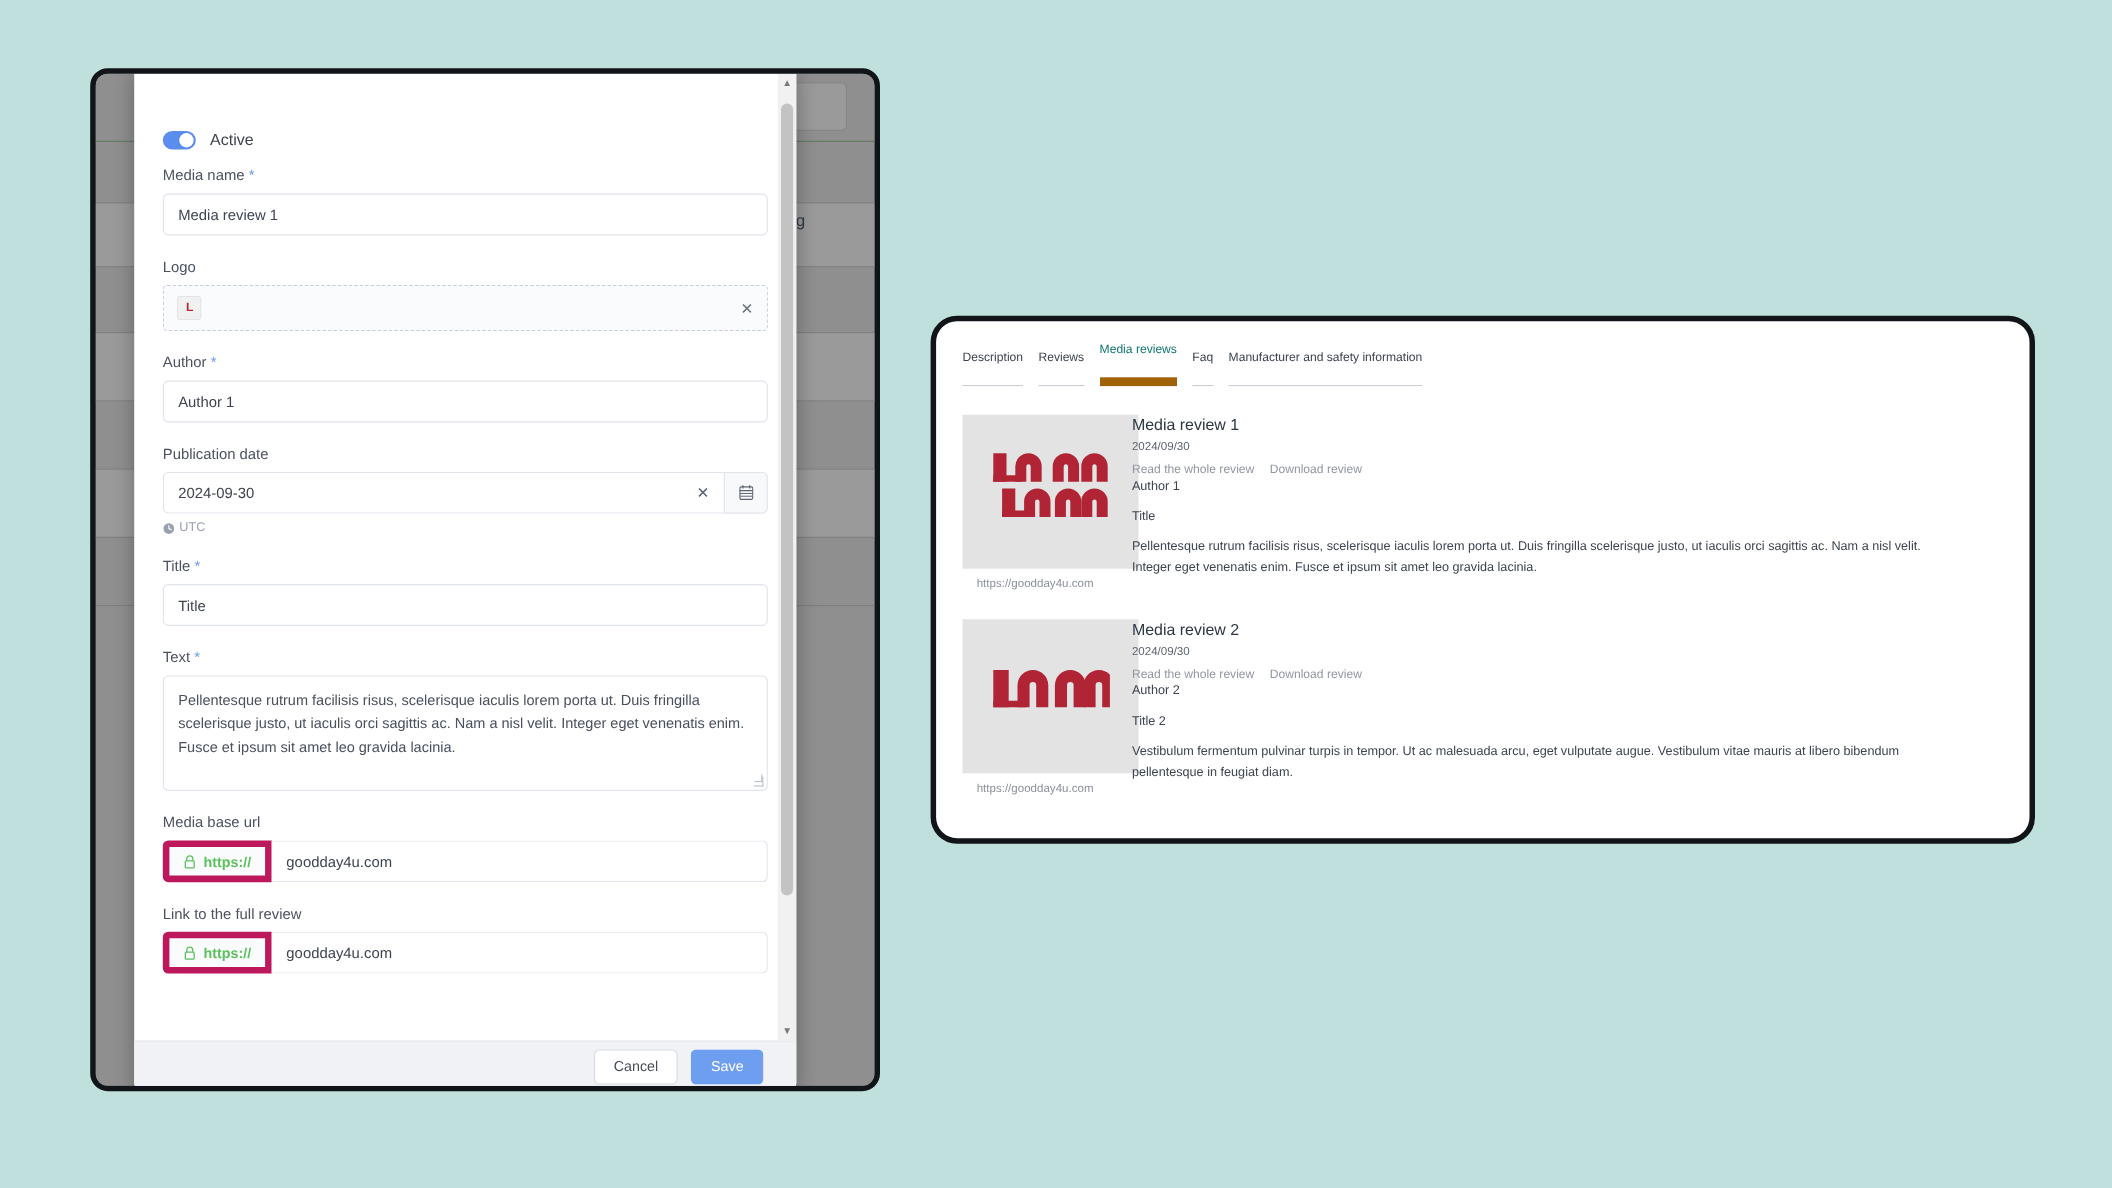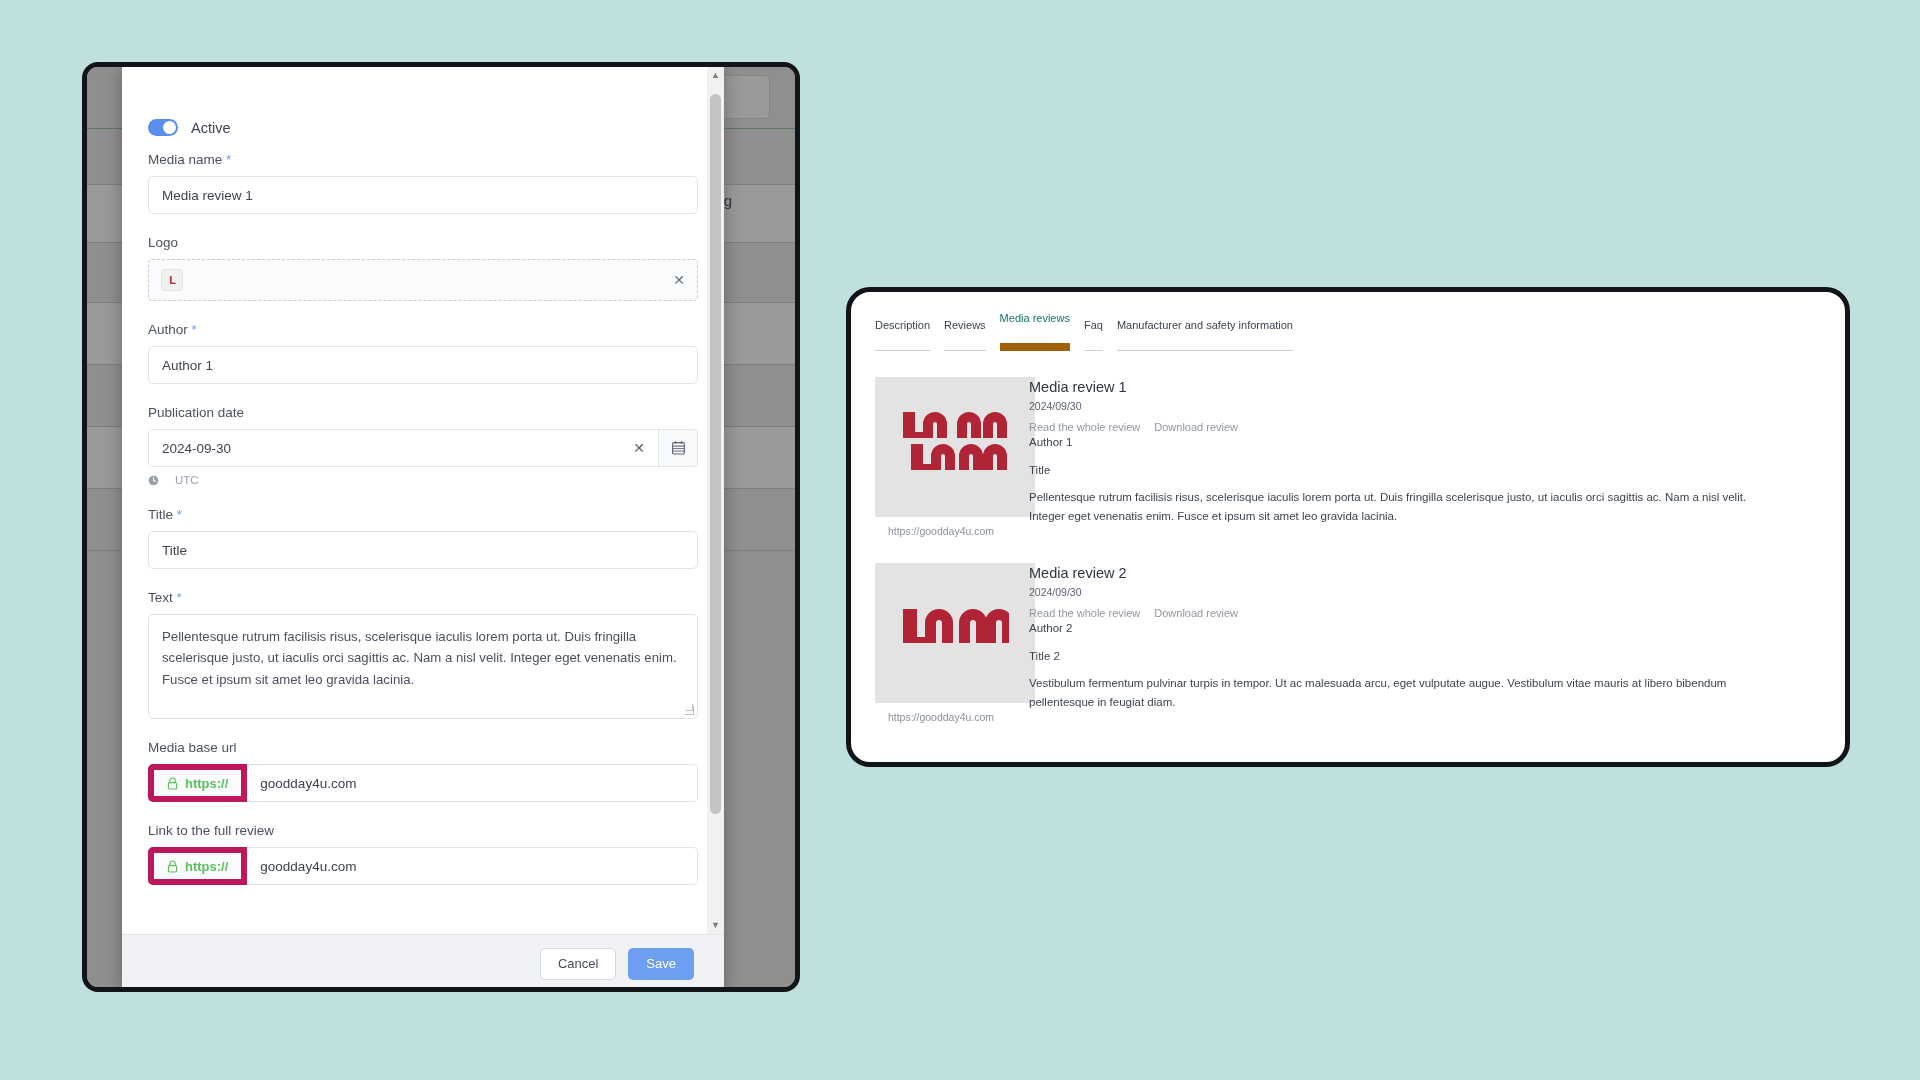--- a/index.html
+++ b/index.html
@@ -124,21 +124,21 @@
   .date-input .val { flex: 1; }
   .date-clear { color: #5a6172; font-size: 14px; line-height: 1; cursor: pointer; }
   .date-btn {
     width: 40px; height: 38px;
     border: 1px solid #dfe3ea; border-radius: 0 5px 5px 0;
     background: #f8f9fb;
     display: flex; align-items: center; justify-content: center;
     cursor: pointer;
   }
   .hint {
-    display: flex; align-items: center; gap: 16px;
+    display: flex; align-items: center; gap: 4px;
     margin-top: 7px; font-size: 11.5px; color: #9aa1ae;
   }
   .clock-icon { width: 11px; height: 11px; display: block; }
 
   
   .textarea {
     width: 100%; height: 105px;
     border: 1px solid #dfe3ea; border-radius: 5px;
     background: #fff; padding: 11px 13px;
     font-size: 13.2px; line-height: 1.62; color: #49505e;
@@ -183,21 +183,21 @@
   }
   .sb-arrow { font-size: 9px; color: #7a7a7a; line-height: 1; padding: 4px 0; }
   .sb-track { flex: 1; width: 100%; position: relative; }
   .sb-thumb {
     position: absolute; left: 3px; width: 11px;
     top: 10px; height: 720px;
     background: #c3c3c3; border-radius: 6px;
   }
 
   .modal-footer {
-    height: 58px; flex: none;
+    height: 46px; flex: none;
     background: #f1f2f6;
     border-top: 1px solid #e3e5ea;
     display: flex; align-items: center; justify-content: flex-end;
     gap: 12px; padding: 0 30px;
   }
   .btn {
     height: 32px; padding: 0 17px; border-radius: 5px;
     font-size: 13px; display: flex; align-items: center;
     cursor: pointer; border: 1px solid transparent;
   }

